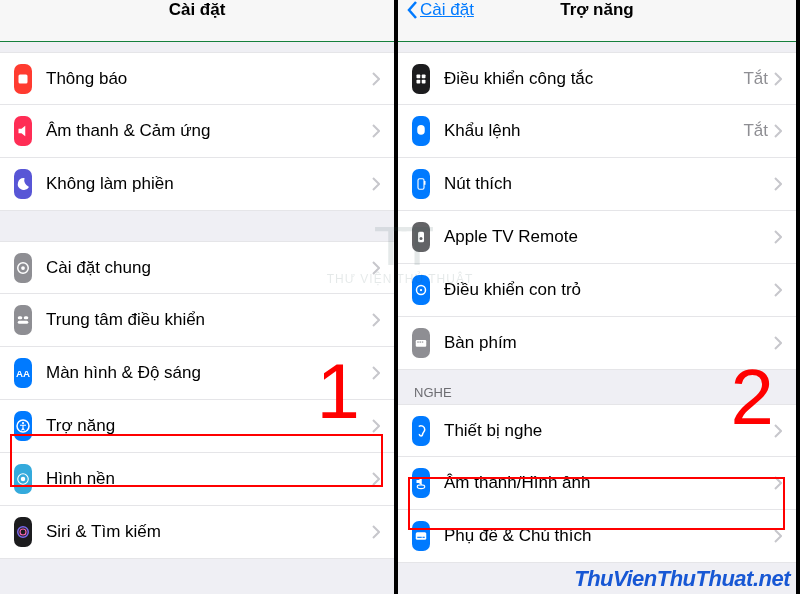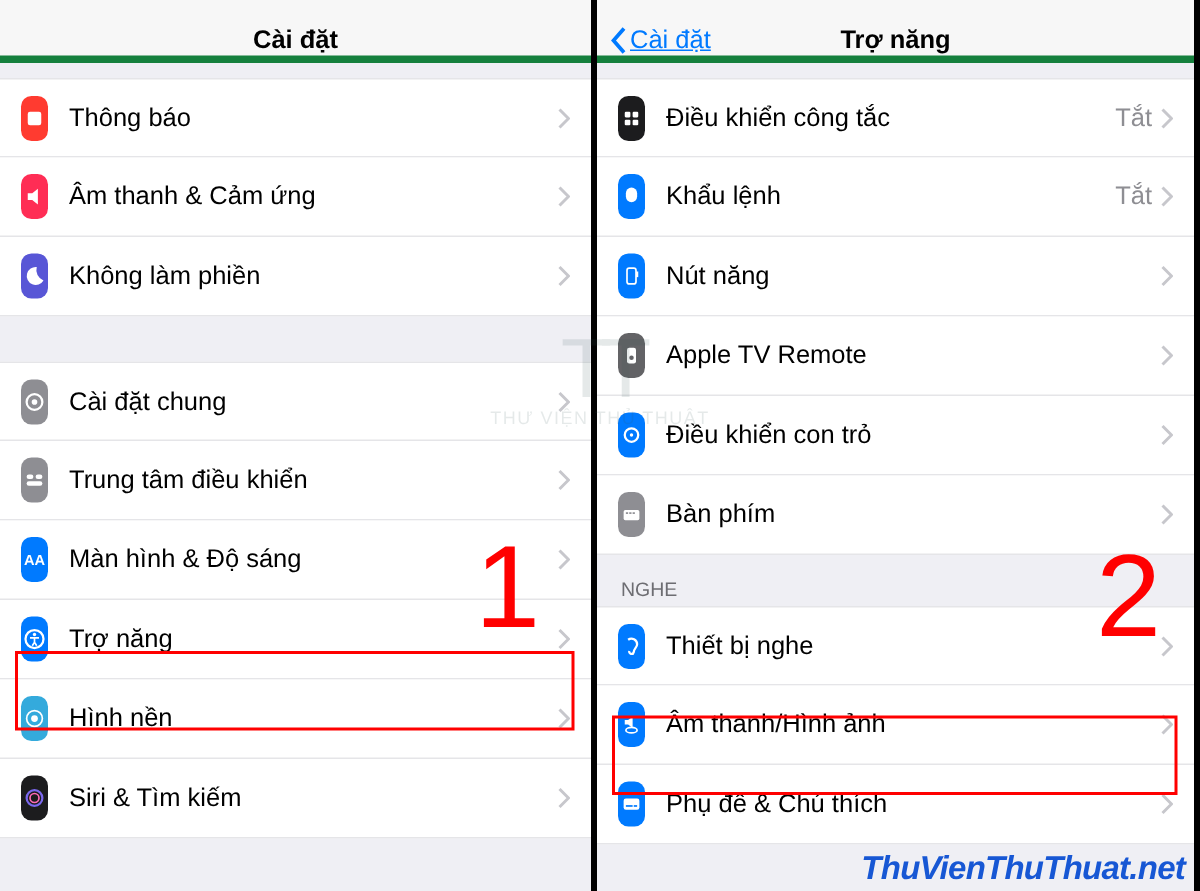--- a/index.html
+++ b/index.html
@@ -20,23 +20,23 @@
     width: 398px;
     height: 594px;
     background: #efeff4;
     position: relative;
     overflow: hidden;
   }
   .screen-left { border-right: 4px solid #000; }
   .header {
     height: 42px;
     background: #f7f7f7;
-    border-bottom: 5px solid #15803d;
+    border-bottom: 1px solid #15803d;
     display: flex;
-    align-items: flex-end;
+    align-items: flex-start;
     justify-content: center;
     position: relative;
   }
   .header-title {
     font-size: 17px;
     font-weight: 600;
     color: #000;
   }
   .back-btn {
     position: absolute;
@@ -300,21 +300,21 @@
             <path d="M1 1l6 6-6 6"></path>
           </svg>
       </div>
       <div class="row">
         <div class="icon bg-blue">
             <svg viewBox="0 0 24 24">
               <rect x="8" y="5" width="8" height="14" rx="2" fill="none" stroke="#fff" stroke-width="1.5"></rect>
               <rect x="16" y="8" width="2" height="5" fill="#fff"></rect>
             </svg>
           </div>
-        <div class="label">Nút năng</div>
+        <div class="label">Nút thích</div>
         <svg class="chevron" viewBox="0 0 8 14">
             <path d="M1 1l6 6-6 6"></path>
           </svg>
       </div>
       <div class="row">
         <div class="icon bg-darkgray">
             <svg viewBox="0 0 24 24">
               <rect x="8" y="5" width="8" height="14" rx="2" fill="#fff"></rect>
               <circle cx="12" cy="14" r="2" fill="#636366"></circle>
             </svg>

